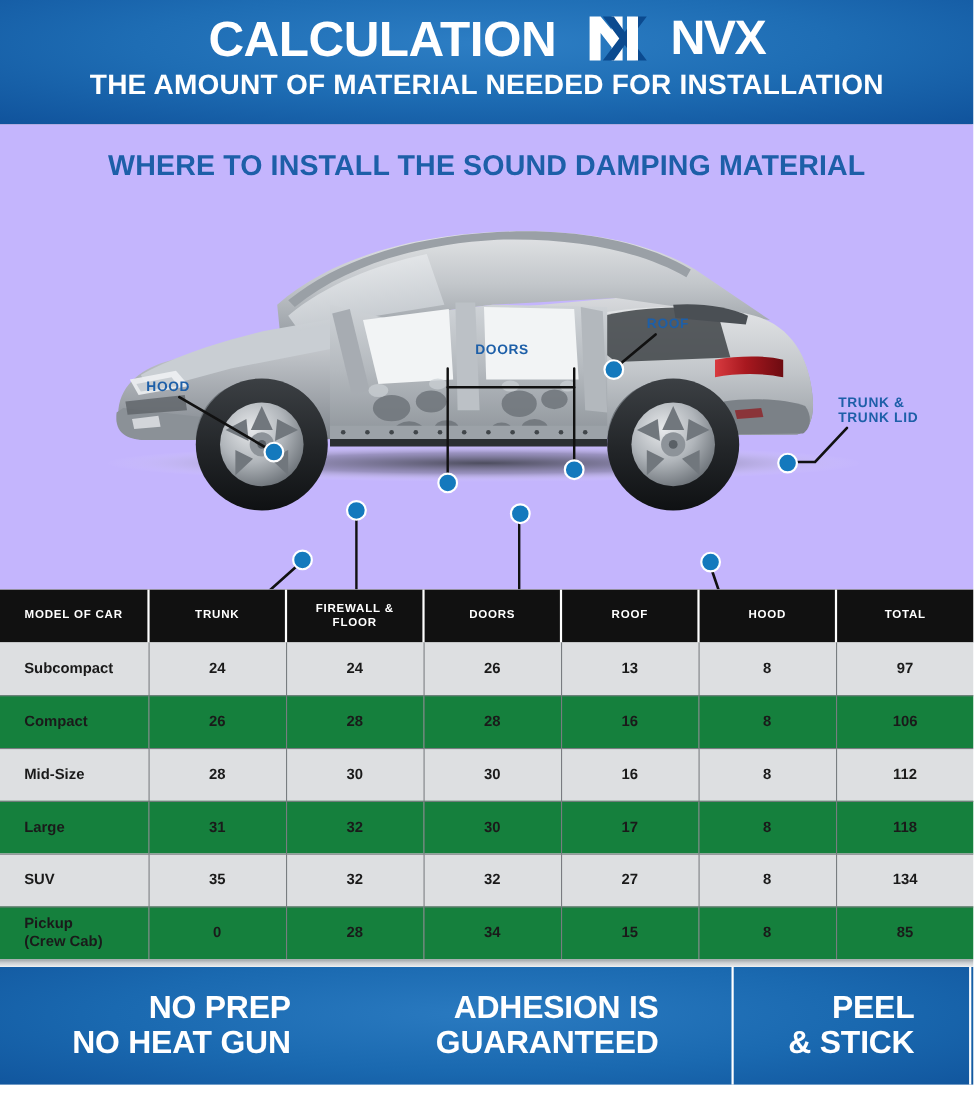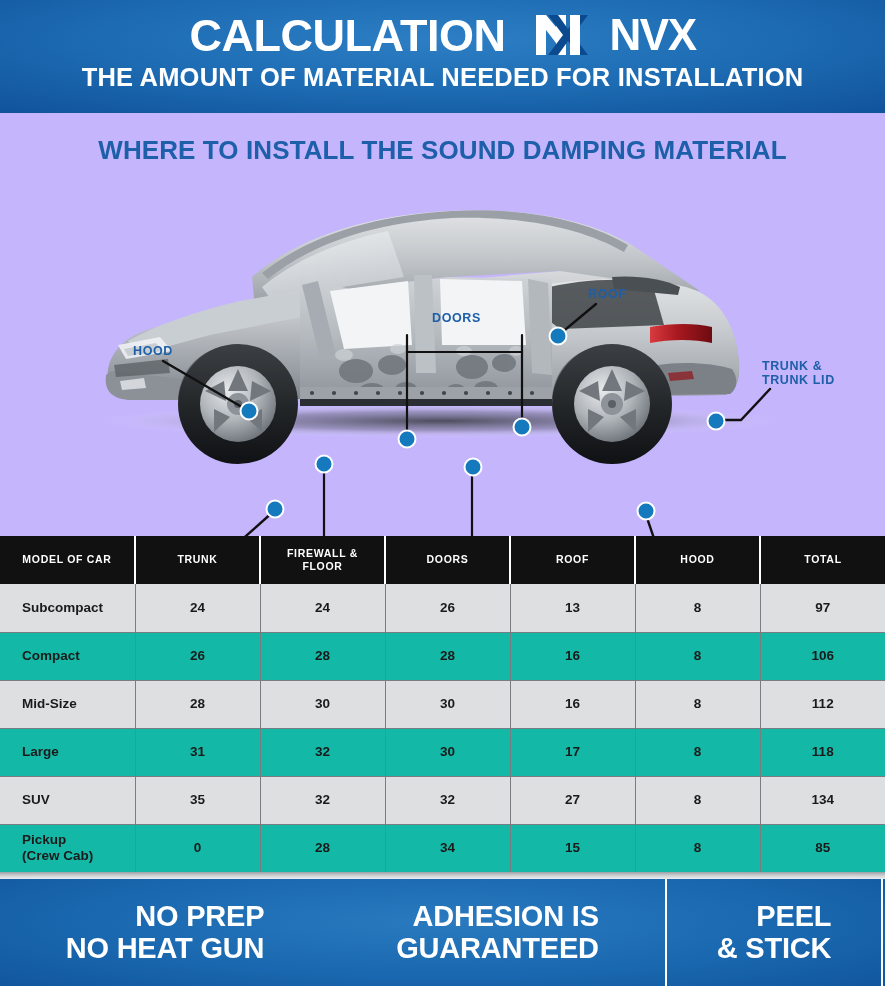--- a/index.html
+++ b/index.html
@@ -155,21 +155,21 @@
     line-height: 1.2;
     vertical-align: middle;
   }
   table.calc tbody td:last-child { border-right: none; }
   table.calc tbody td.model {
     text-align: left;
     padding-left: 22px;
     font-size: 13.5px;
   }
   table.calc tbody tr.shade td { background: #dddfe1; }
-  table.calc tbody tr.plain td { background: #14b8a6; }
+  table.calc tbody tr.plain td { background: #15803d; }
   table.calc tbody tr:last-child td { border-bottom: none; }
 
   .col-model { width: 135px; }
   .col-data  { width: 125px; }
 
   .table-foot-shadow {
     width: 885px;
     height: 7px;
     background: linear-gradient(to bottom, #9aa0a4 0%, #c9cdd0 45%, #eceef0 100%);
   }

